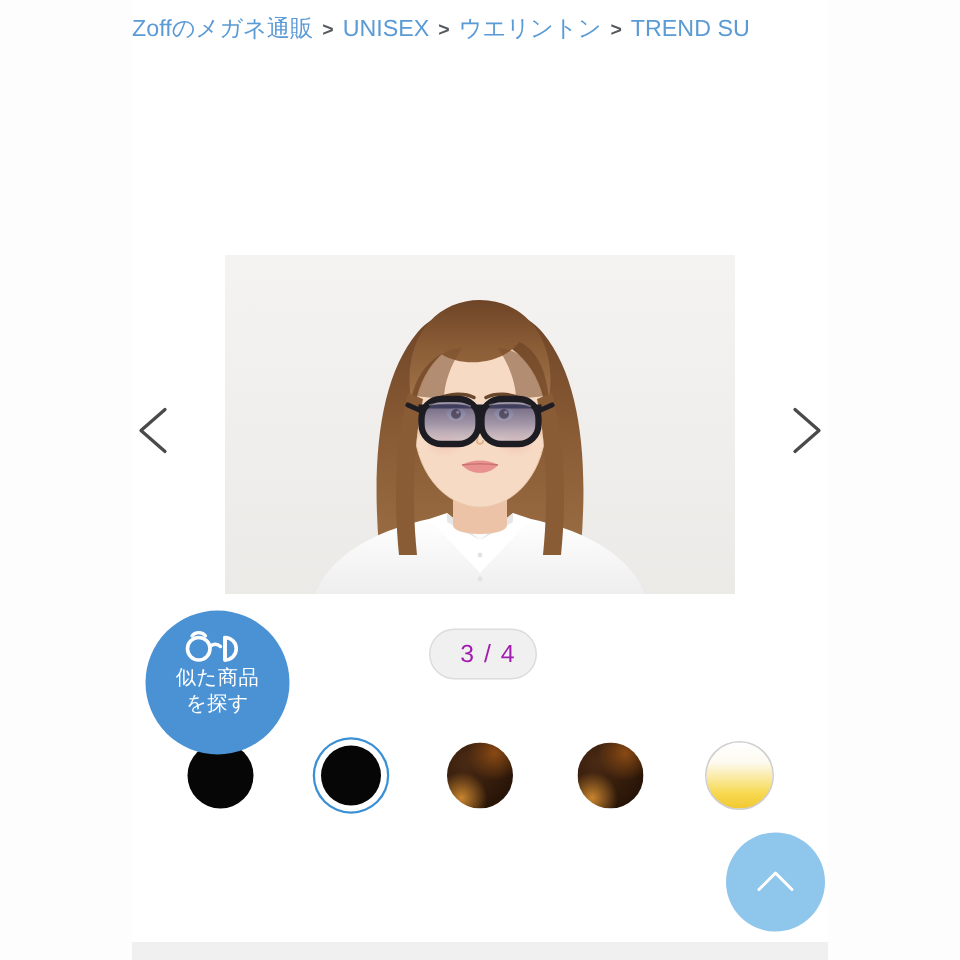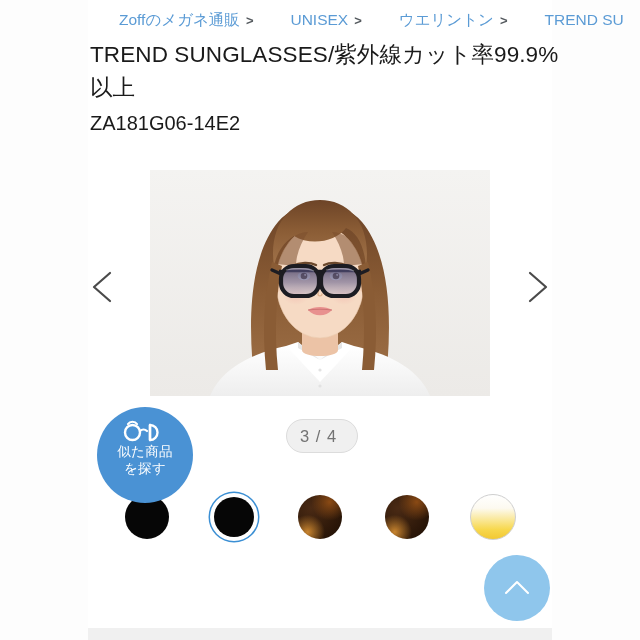--- a/index.html
+++ b/index.html
@@ -42,21 +42,20 @@
     height: 24px;
     white-space: nowrap;
     overflow: hidden;
     font-size: 15.5px;
     line-height: 24px;
     color: #5b9bd5;
   }
   .crumb {
     color: #5b9bd5;
     text-decoration: none;
-    margin-left: 31px;
   }
   .crumb-sep {
     color: #555a5f;
     font-weight: bold;
     font-size: 13px;
     margin: 0 6px;
     display: inline-block;
   }
 
   
@@ -147,24 +146,24 @@
   
   .page-indicator {
     position: absolute;
     left: 286px;
     top: 419px;
     min-width: 44px;
     padding: 6px 13px;
     border-radius: 20px;
     background: #f0f0f0;
     border: 1px solid #dcdcdc;
-    color: #737373;
+    color: #a21caf;
     font-size: 16.5px;
     line-height: 20px;
-    text-align: left;
+    text-align: right;
     letter-spacing: 1px;
   }
 
   
   .swatch-row {
     position: absolute;
     left: 120px;
     top: 486px;
     width: 400px;
     height: 62px;
@@ -252,24 +251,20 @@
 <body>
 
 <div id="page">
 
   <div class="content-panel"></div>
 
   <nav class="breadcrumb">
     <a class="crumb" href="#">Zoffのメガネ通販</a><span class="crumb-sep">&gt;</span><a class="crumb" href="#">UNISEX</a><span class="crumb-sep">&gt;</span><a class="crumb" href="#">ウエリントン</a><span class="crumb-sep">&gt;</span><a class="crumb" href="#">TREND SU</a>
   </nav>
 
-  <div class="title-block">
-    <h1 class="product-title">TREND SUNGLASSES/紫外線カット率99.9%以上</h1>
-    <div class="product-code">ZA181G06-14E2</div>
-  </div>
 
   <div class="carousel">
 
     <div class="nav-arrow nav-prev">
       <svg viewBox="0 0 34 40">
         <polyline points="24,6 8,20 24,34" fill="none" stroke="#4a4a4a" stroke-width="2.2" stroke-linecap="round" stroke-linejoin="round"></polyline>
       </svg>
     </div>
 
     <div class="carousel-photo">

